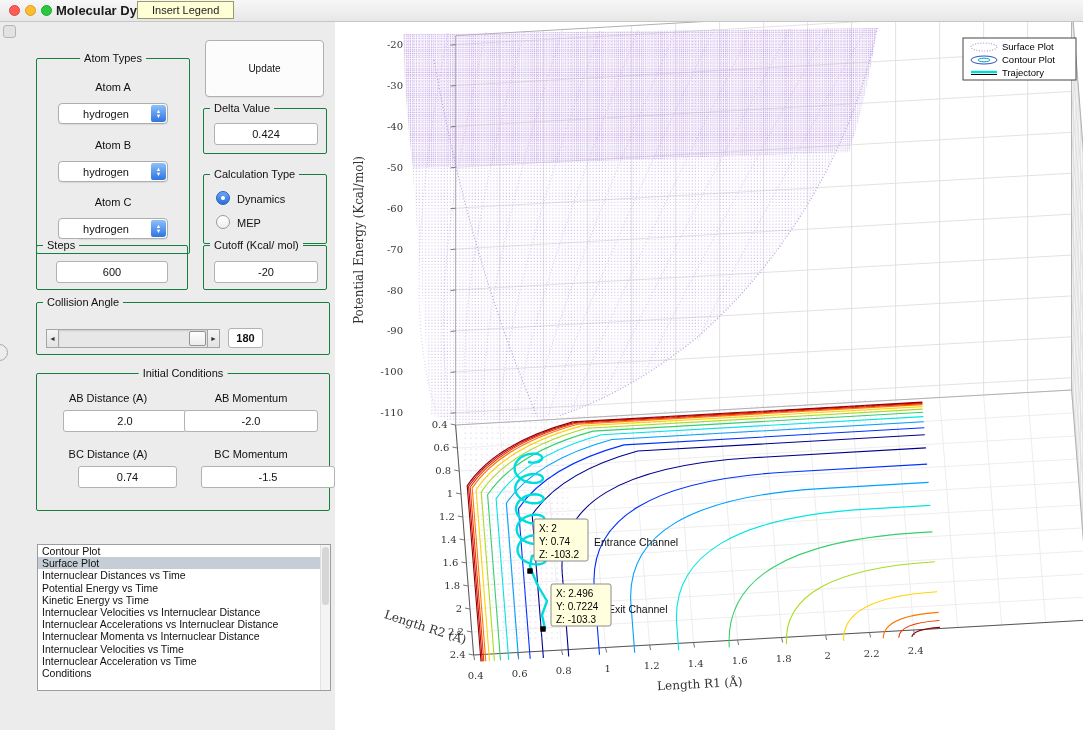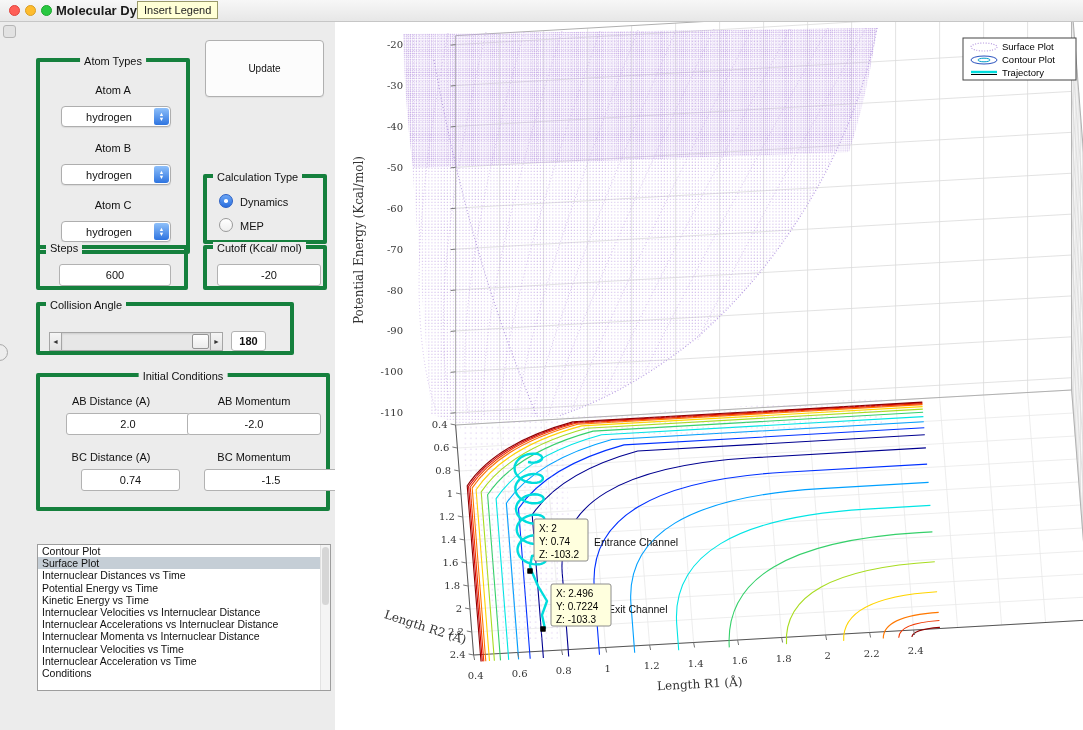--- a/index.html
+++ b/index.html
@@ -5,26 +5,26 @@
   *{box-sizing:border-box;margin:0;padding:0}
   html,body{width:1083px;height:730px}
   body{font-family:"Liberation Sans",sans-serif;background:#ececec;position:relative;overflow:hidden}
   .window{position:relative;width:1083px;height:730px;overflow:hidden;background:#ececec}
   .titlebar{position:absolute;top:0;left:0;right:0;height:22px;background:linear-gradient(#f7f7f7,#e7e7e7);border-bottom:1px solid #c6c6c6;z-index:50}
   .tl{position:absolute;top:5px;width:11px;height:11px;border-radius:50%}
   .tl.red{left:9px;background:#ff5f57;border:1px solid #e0443e}
   .tl.yellow{left:25px;background:#febc2e;border:1px solid #d99e23}
   .tl.green{left:41px;background:#28c840;border:1px solid #1da72f}
   .title{position:absolute;left:56px;top:3px;font-size:13px;font-weight:bold;color:#1a1a1a;white-space:nowrap}
-  .tooltip{position:absolute;left:137px;top:1px;background:#ffffd6;border:1px solid #99996b;font-size:11px;padding:2px 6px;color:#222;z-index:60;white-space:nowrap}
+  .tooltip{position:absolute;left:137px;top:1px;background:#ffffd6;border:1px solid #99996b;font-size:11px;padding:2px 14px;color:#222;z-index:60;white-space:nowrap}
   .toolbar-chip{position:absolute;left:3px;top:25px;width:13px;height:13px;background:#e2e2e2;border:1px solid #b5b5b5;border-radius:3px;z-index:5}
   .side-handle{position:absolute;left:-9px;top:344px;width:17px;height:17px;border-radius:50%;background:#ededed;border:1px solid #a8a8a8;z-index:5}
   .sidebar{position:absolute;left:0;top:22px;width:335px;bottom:0;background:#ececec}
   .plotarea{position:absolute;left:335px;top:22px;right:0;bottom:0;background:#fff}
-  .panel{position:absolute;border:4px solid #15803d;border-radius:2px}
+  .panel{position:absolute;border:1px solid #15803d;border-radius:2px}
   .ptitle{position:absolute;top:-7px;background:#ececec;padding:0 4px;font-size:11px;color:#111;white-space:nowrap}
   .ptitle.center{left:50%;transform:translateX(-50%)}
   .ptitle.left{left:6px}
   .lbl{position:absolute;font-size:11px;color:#111;text-align:center;white-space:nowrap}
   .tfield{position:absolute;background:#fff;border:1px solid #b2b2b2;border-radius:3px;font-size:11px;text-align:center;font-family:"Liberation Sans",sans-serif;color:#111;outline:none}
   .dropdown{position:absolute;background:#fff;border:1px solid #aeaeae;border-radius:4px;height:21px;box-shadow:0 1px 1px rgba(0,0,0,.08)}
   .dd-val{position:absolute;left:4px;right:18px;top:3.5px;font-size:11px;text-align:center;color:#111;white-space:nowrap;overflow:hidden}
   .dd-btn{position:absolute;right:1px;top:1px;bottom:1px;width:15px;border-radius:2px 3px 3px 2px;background:linear-gradient(#8ec0fa,#2e74e0);display:flex;flex-direction:column;align-items:center;justify-content:center;color:#fff;font-size:5.5px;line-height:5px}
   .btn{position:absolute;background:#fcfcfc;border:1px solid #b0b0b0;border-radius:4px;font-size:10px;color:#111;display:flex;align-items:center;justify-content:center;box-shadow:0 1px 1px rgba(0,0,0,.06)}
   .radio{width:14px;height:14px;border-radius:50%;border:1px solid #9a9a9a;background:linear-gradient(#fff,#efefef);position:absolute}
@@ -85,40 +85,44 @@
         <div class="dd-val">hydrogen</div>
         <div class="dd-btn">
             <span>▲</span>
             <span>▼</span>
           </div>
       </div>
     </div>
 
     <div class="btn" style="left:205px;top:18px;width:119px;height:57px">Update</div>
 
+    <div class="panel" style="left:203px;top:86px;width:124px;height:46px">
+      <div class="ptitle left">Delta Value</div>
+      <input class="tfield" style="left: 10px; top: 14px; width: 104px; height: 22px;" value="0.424">
+    </div>
 
     <div class="panel" style="left:203px;top:152px;width:124px;height:70px">
       <div class="ptitle left">Calculation Type</div>
       <span class="radio on" style="left:12px;top:16px"></span>
       <span class="rlabel" style="left:33px;top:18px">Dynamics</span>
       <span class="radio" style="left:12px;top:40px"></span>
       <span class="rlabel" style="left:33px;top:42px">MEP</span>
     </div>
 
     <div class="panel" style="left:36px;top:223px;width:152px;height:45px">
       <div class="ptitle left">Steps</div>
       <input class="tfield" style="left: 19px; top: 15px; width: 112px; height: 22px;" value="600">
     </div>
 
     <div class="panel" style="left:203px;top:223px;width:124px;height:45px">
       <div class="ptitle left">Cutoff (Kcal/ mol)</div>
       <input class="tfield" style="left: 10px; top: 15px; width: 104px; height: 22px;" value="-20">
     </div>
 
-    <div class="panel" style="left:36px;top:280px;width:258px;height:53px">
+    <div class="panel" style="left:36px;top:280px;width:294px;height:53px">
       <div class="ptitle left">Collision Angle</div>
       <div class="slider">
         <div class="sl-btn left">◄</div>
         <div class="sl-track">
           <div class="sl-thumb"></div>
         </div>
         <div class="sl-btn right">►</div>
       </div>
       <input class="tfield" style="left: 191px; top: 25px; width: 35px; height: 20px; font-weight: bold;" value="180">
     </div>

